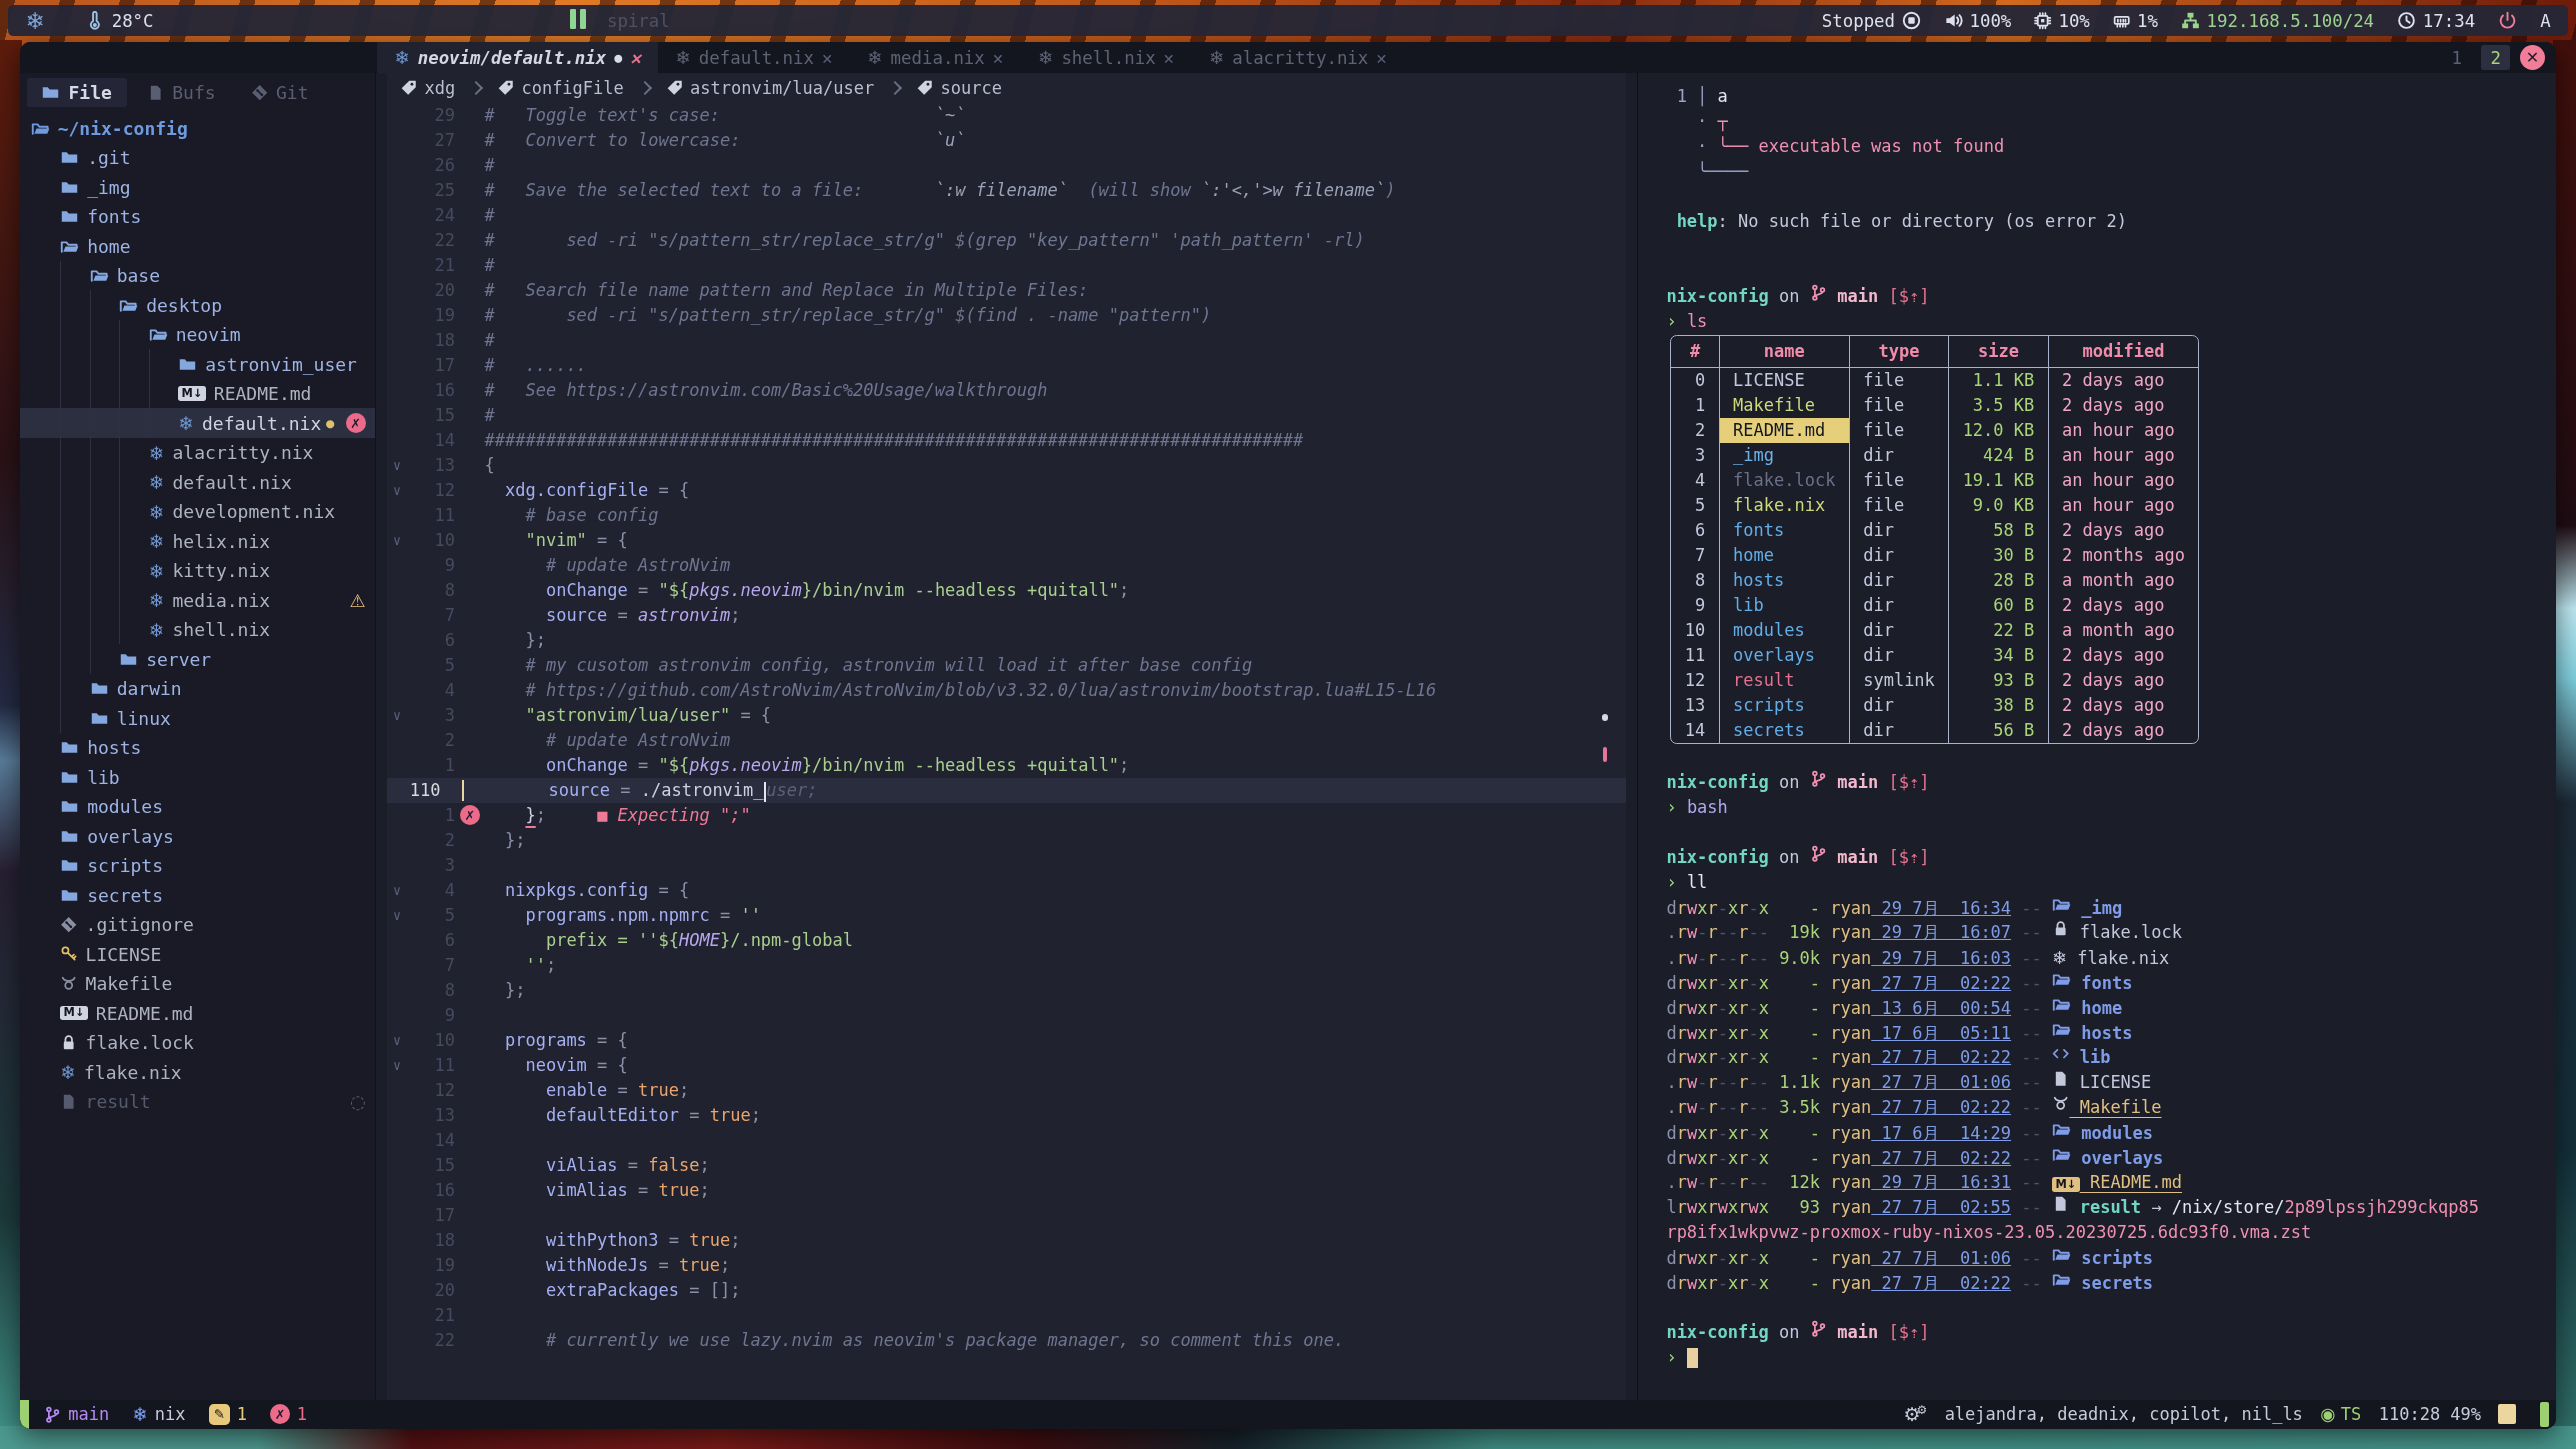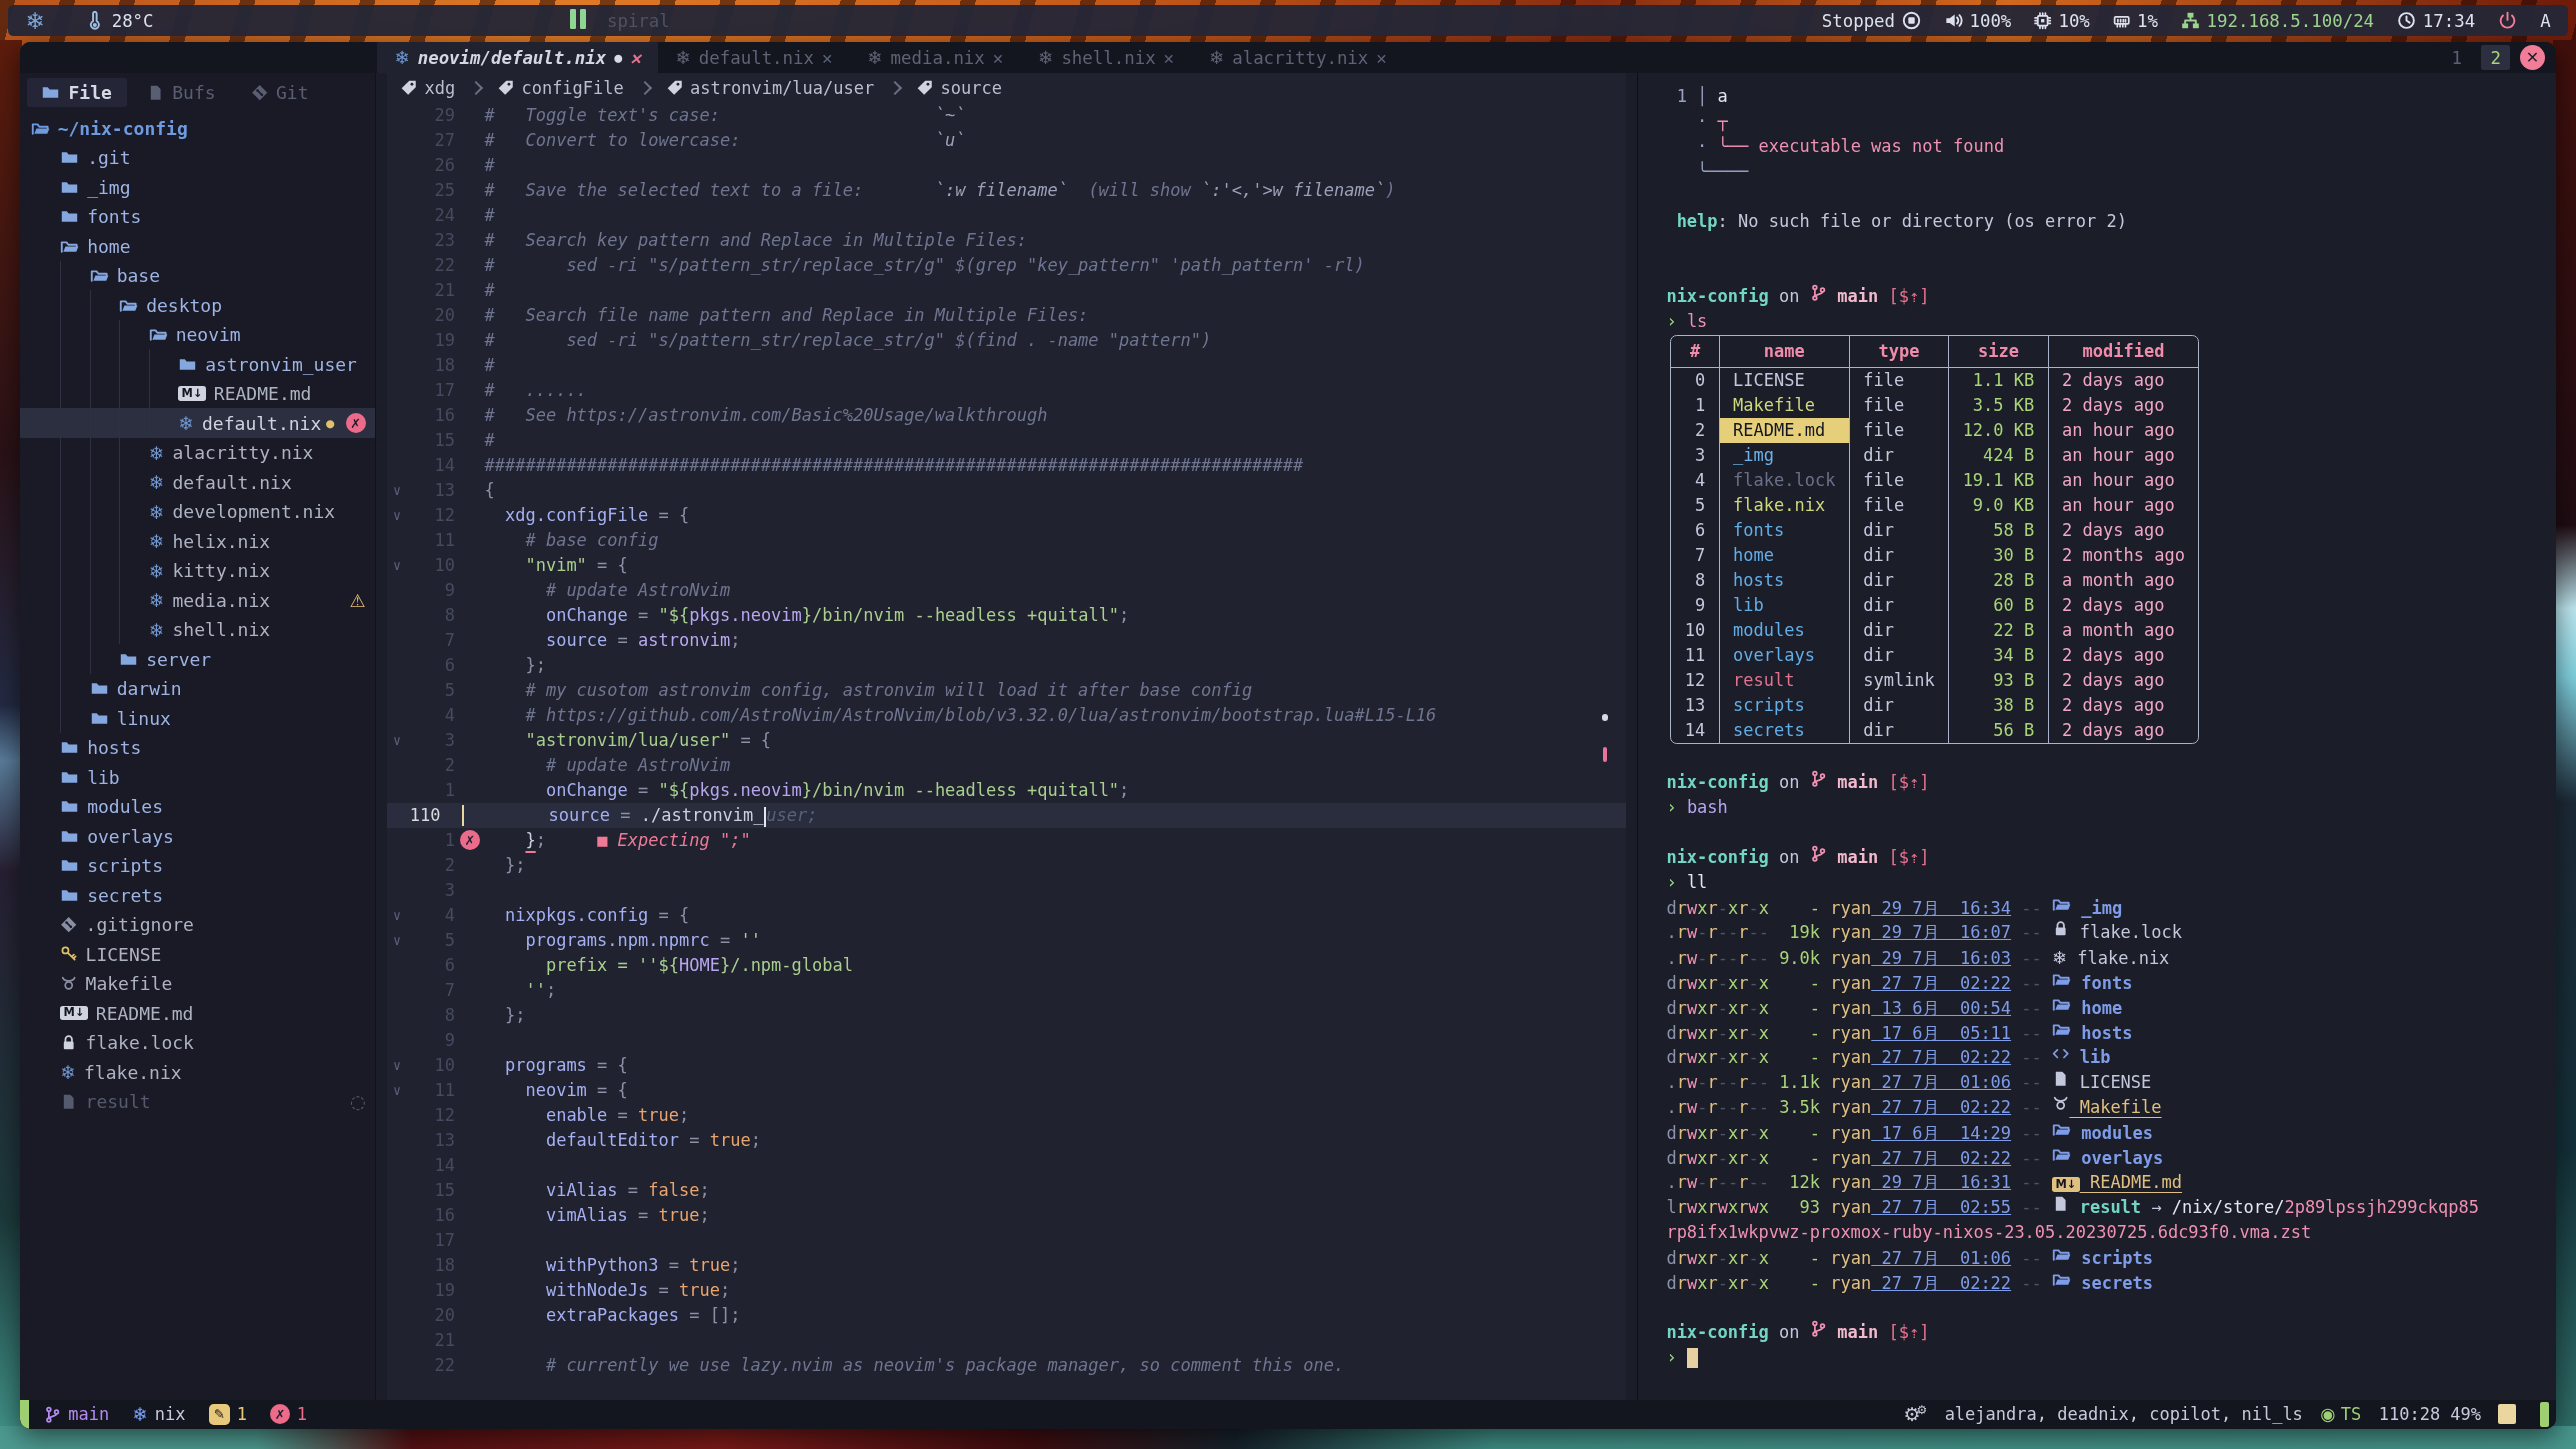--- a/index.html
+++ b/index.html
@@ -79,21 +79,21 @@
   .cline.cur{background:#2a2d3d;}
   .fold{width:20px;text-align:center;color:#596078;font-size:13.4px;flex:none;}
   .lnum{width:48px;text-align:right;color:#454a5e;flex:none;}
   .cline.cur .lnum{color:#d8dade;text-align:left;padding-left:2.7px;}
   .sign{width:29.5px;flex:none;display:flex;align-items:center;justify-content:center;position:relative;}
   .cline.cur .sign::after{content:"";position:absolute;left:4px;top:2px;bottom:2px;width:2px;background:#e8d8a0;}
   .ctext{flex:1;}
   .cursor-beam{display:inline-block;width:2px;height:20px;background:#e4e7f2;vertical-align:middle;margin:0 0.7px -2.7px 0;}
   
   .cm{color:#6f7590;font-style:italic;} .cb{color:#9ba1b8;font-style:italic;} .at{color:#a5b0f2;}
-  .op{color:#8b90a6;} .st{color:#a9cf8e;} .iv{color:#b8a7f0;} .bo{color:#e8a56d;}
+  .op{color:#8b90a6;} .st{color:#a9cf8e;} .iv{color:#b8a7f0;font-style:italic;} .bo{color:#e8a56d;}
   .pa{color:#ccd0e0;} .gh{color:#5b6178;font-style:italic;} .ve{color:#ee7a96;font-style:italic;}
   .ul{color:#ccd0e0;text-decoration:underline;text-decoration-color:#ee7a96;text-decoration-thickness:2px;text-underline-offset:4.7px;}
   .errsign{width:20px;height:20px;border-radius:50%;background:#ec6b8a;color:#20222f;display:flex;align-items:center;justify-content:center;font-size:12.7px;font-weight:bold;font-family:"DejaVu Sans",sans-serif;}
   .sbdot{position:absolute;right:17.4px;width:6.7px;height:6.7px;border-radius:50%;background:#d6d9e6;}
   .sbdash{position:absolute;right:19px;width:4px;height:14.8px;border-radius:2px;background:#e8739b;}
   
   .vsep{background:#0e0f16;}
   
   .term{background:#1b1d29;padding:10.7px 12px 0 17.4px;font-size:17px;line-height:25px;overflow:hidden;}
   .tline{height:25px;white-space:pre;}
@@ -764,25 +764,20 @@
     <span class="lnum">25</span>
     <span class="sign"></span>
     <span class="ctext"><span class="cm">#   Save the selected text to a file:       </span><span class="cb">`:w filename`</span><span class="cm">  (will show </span><span class="cb">`:'&lt;,'&gt;w filename`</span><span class="cm">)</span></span></div>
           <div class="cline ">
     <span class="fold"></span>
     <span class="lnum">24</span>
     <span class="sign"></span>
     <span class="ctext"><span class="cm">#</span></span></div>
           <div class="cline ">
     <span class="fold"></span>
-    <span class="lnum">23</span>
-    <span class="sign"></span>
-    <span class="ctext"><span class="cm">#   Search key pattern and Replace in Multiple Files:</span></span></div>
-          <div class="cline ">
-    <span class="fold"></span>
     <span class="lnum">22</span>
     <span class="sign"></span>
     <span class="ctext"><span class="cm">#       sed -ri "s/pattern_str/replace_str/g" $(grep "key_pattern" 'path_pattern' -rl)</span></span></div>
           <div class="cline ">
     <span class="fold"></span>
     <span class="lnum">21</span>
     <span class="sign"></span>
     <span class="ctext"><span class="cm">#</span></span></div>
           <div class="cline ">
     <span class="fold"></span>

